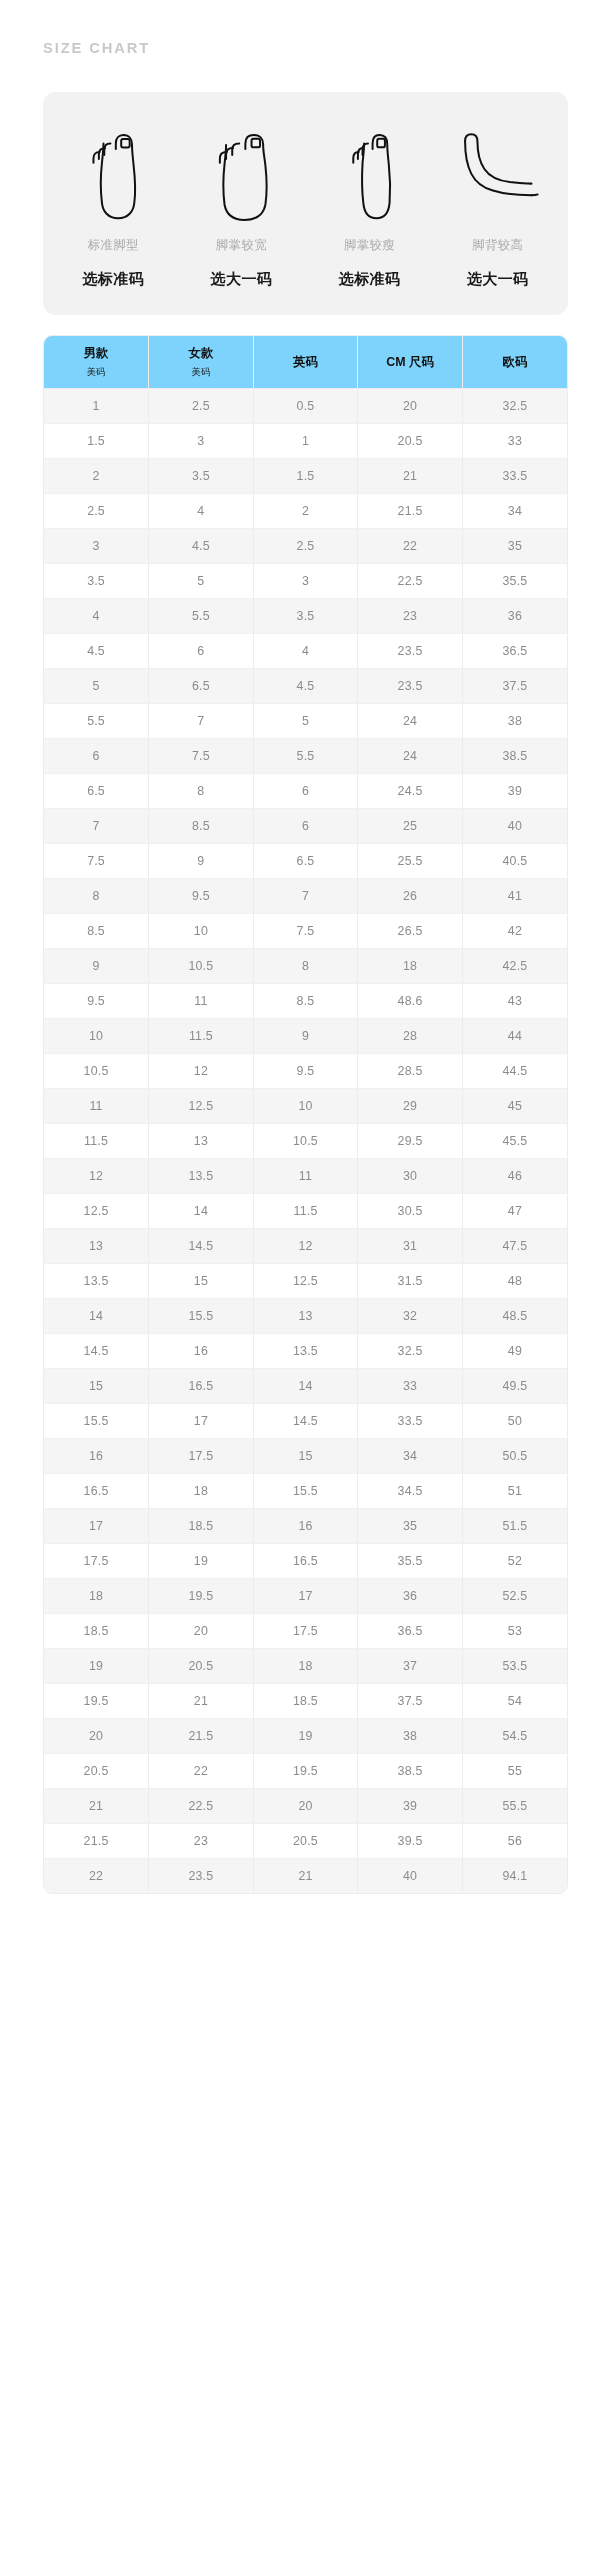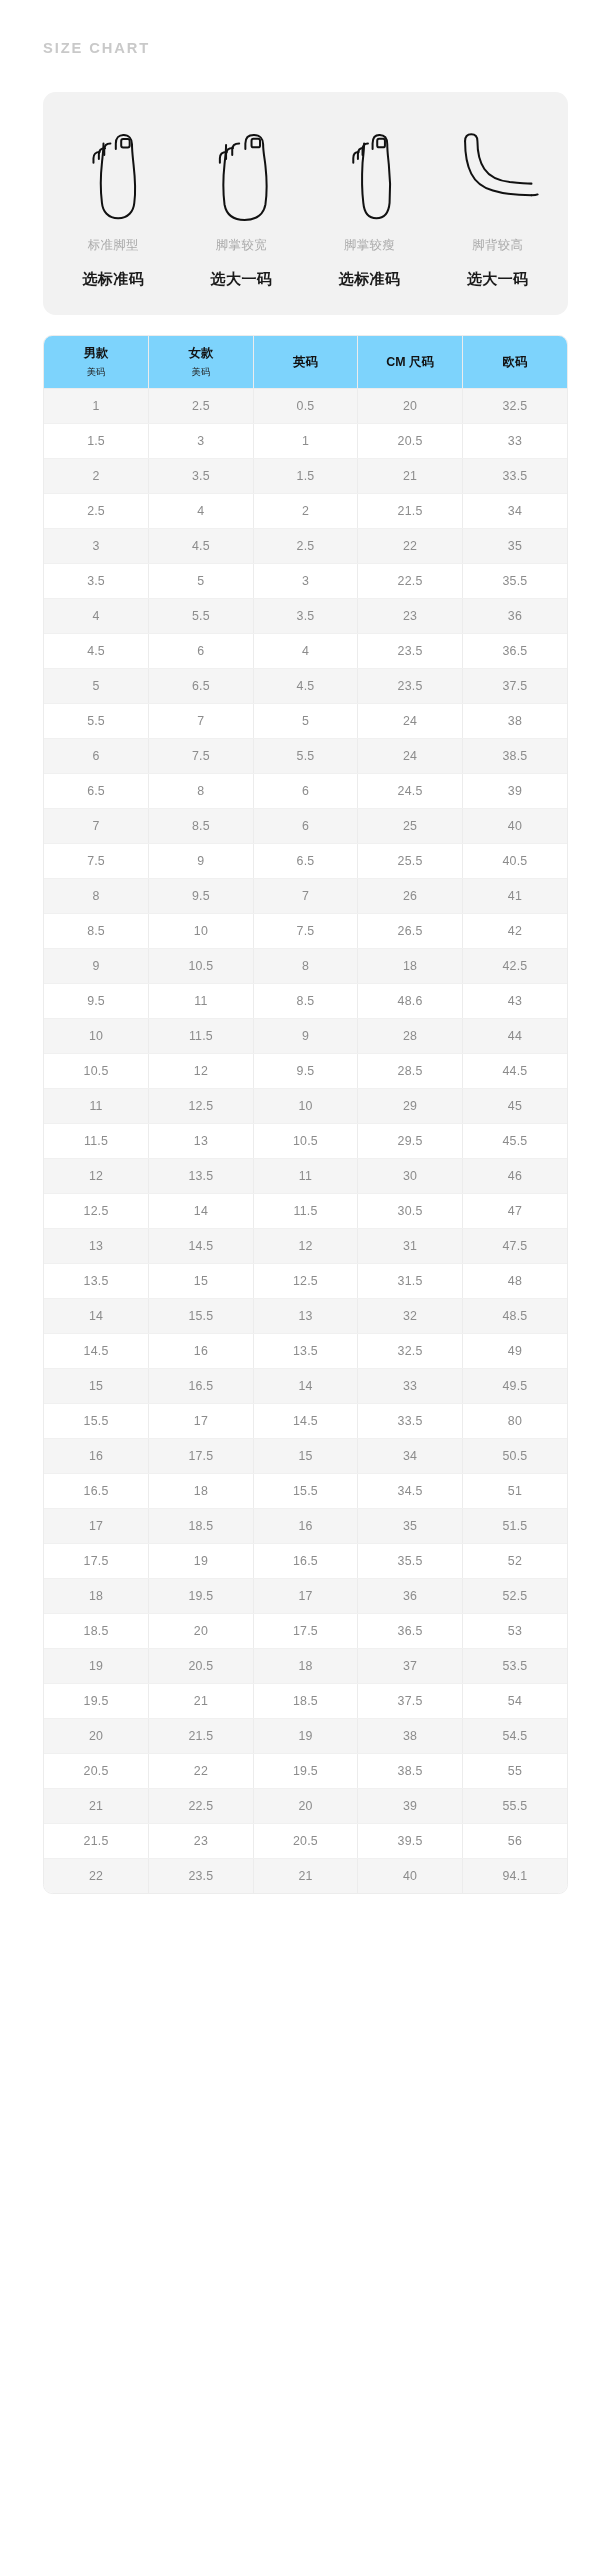--- a/index.html
+++ b/index.html
@@ -426,21 +426,21 @@
             <td>16.5</td>
             <td>14</td>
             <td>33</td>
             <td>49.5</td>
           </tr>
           <tr>
             <td>15.5</td>
             <td>17</td>
             <td>14.5</td>
             <td>33.5</td>
-            <td>80</td>
+            <td>50</td>
           </tr>
           <tr>
             <td>16</td>
             <td>17.5</td>
             <td>15</td>
             <td>34</td>
             <td>50.5</td>
           </tr>
           <tr>
             <td>16.5</td>

